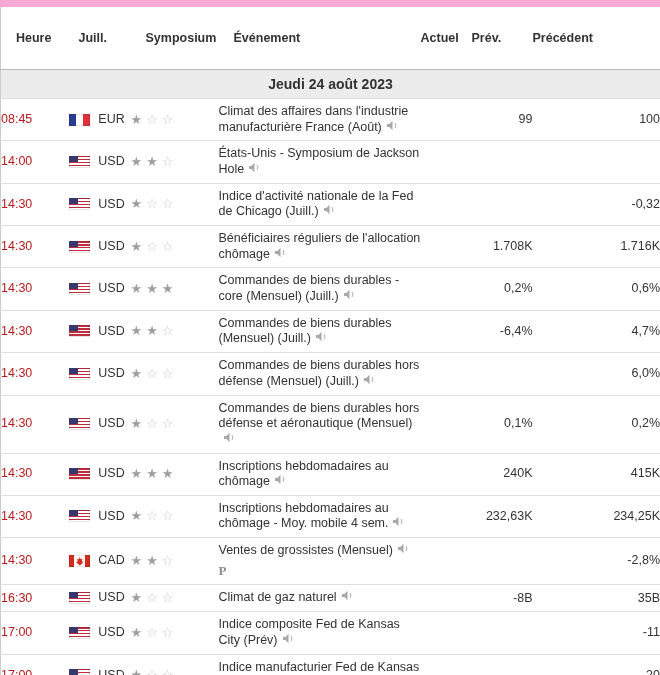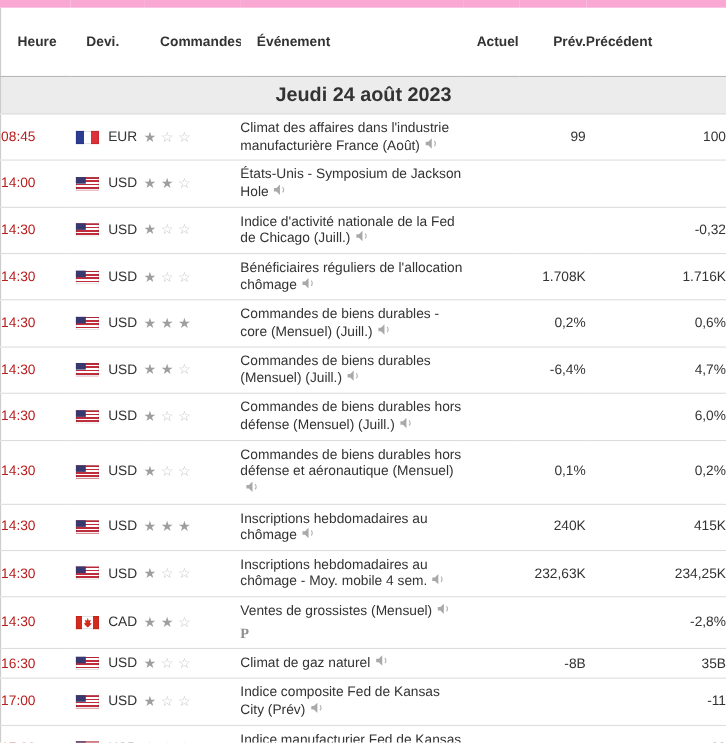--- a/index.html
+++ b/index.html
@@ -11,25 +11,25 @@
   table.calendar{
     width:660px;border-collapse:collapse;table-layout:fixed;
     border-top:7px solid #f9a8d4;border-left:1px solid #ccc;border-right:1px solid #ccc;
   }
   th{
     font-weight:bold;color:#333;text-align:left;
     padding:8px 0 8px 15px;font-size:12.5px;
     border-bottom:1px solid #b9b9b9;background:#fff;
     white-space:nowrap;overflow:hidden;
   }
-  th.r{text-align:right;padding:24px 0;}
+  th.r{padding:24px 0;}
   th.r-last{text-align:left;padding:8px 49px 8px 0;}
   tr.date-row td{
     background:#ececec;text-align:center;font-weight:bold;color:#333;
-    padding:6px 0;font-size:18px;
+    padding:6px 0;font-size:14px;
   }
   tr.event-row td{
     border-top:1px solid #ddd;
     vertical-align:middle;
     padding:5px 0;
     line-height:1.25;
   }
   td.c-time{padding-left:15px;color:#b91c1c;}
   td.c-cur{padding-left:15px;white-space:nowrap;text-align:center;}
   td.c-imp{padding-left:15px;white-space:nowrap;}
@@ -75,22 +75,22 @@
       <col style="width:67px">
       <col style="width:88px">
     <col style="width:202px">
       <col style="width:51px">
       <col style="width:61px">
     <col style="width:128px">
   </colgroup>
   <thead>
     <tr>
       <th>Heure</th>
-      <th>Devi.</th>
-      <th>Commandes</th>
+      <th>Juill.</th>
+      <th>Symposium</th>
       <th>Événement</th>
       <th class="r">Actuel</th>
       <th class="r">Prév.</th>
       <th class="r-last">Précédent</th>
     </tr>
   </thead>
   <tbody id="cal-body">
     <tr class="date-row">
       <td colspan="7">Jeudi 24 août 2023</td>
     </tr>

